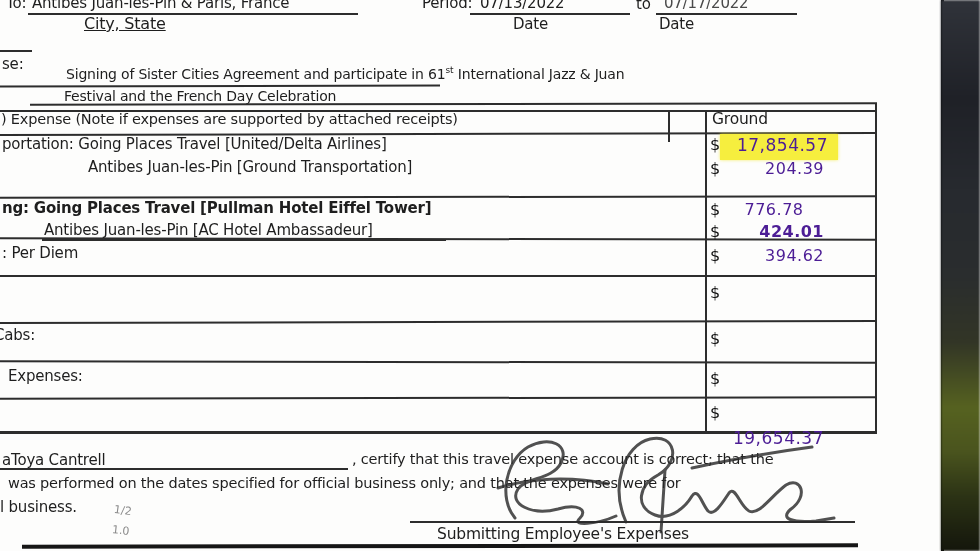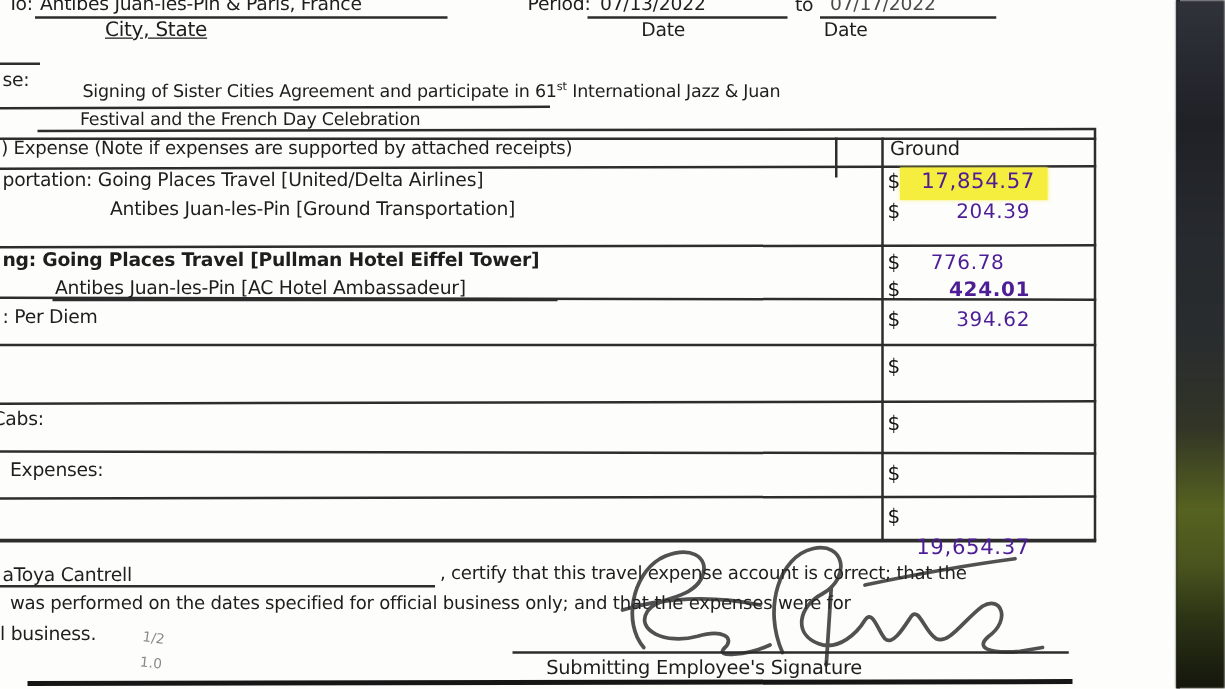--- a/index.html
+++ b/index.html
@@ -95,21 +95,21 @@
     <span class="t" style="left:2px;top:451px;font-size:15px;">aToya Cantrell</span>
     <div class="hl" style="left:0;top:468px;width:348px;"></div>
     <span class="t" style="left:352px;top:451px;font-size:14.5px;">, certify that this travel expense account is correct; that the</span>
     <span class="t" style="left:8px;top:475px;font-size:14.5px;">was performed on the dates specified for official business only; and that the expenses were for</span>
     <span class="t" style="left:0;top:498px;font-size:15px;">l business.</span>
 
     <span class="fold" style="left:114px;top:504px;transform:rotate(8deg);">1/2</span>
     <span class="fold" style="left:112px;top:524px;transform:rotate(6deg);">1.0</span>
 
     <div class="hl" style="left:410px;top:521px;width:445px;"></div>
-    <span class="t" style="left:437px;top:525px;font-size:15.5px;">Submitting Employee's Signature</span>
+    <span class="t" style="left:437px;top:525px;font-size:15.5px;">Submitting Employee's Expenses</span>
     <div class="hl" style="left:22px;top:544px;width:836px;height:4px;background:#161616;transform:rotate(-0.1deg);"></div>
 
     <svg class="sig" viewBox="0 0 400 118">
       <g fill="none" stroke="#2b2b2b" stroke-width="3" stroke-linecap="round" stroke-linejoin="round" opacity="0.82">
         <path d="M 75 92 C 58 72, 66 34, 88 21 C 110 9, 130 19, 121 37 C 112 54, 86 51, 78 63 C 68 78, 92 90, 118 83 C 138 77, 148 84, 140 92 C 130 101, 158 98, 176 90"></path>
         <path d="M 186 96 C 170 60, 184 19, 210 13 C 236 7, 241 36, 218 49 C 199 59, 194 81, 215 89 C 231 95, 246 80, 252 70 C 258 61, 262 78, 268 85 C 274 91, 283 76, 289 67 C 295 59, 300 80, 309 85 C 319 90, 331 70, 346 59 C 361 50, 369 70, 351 83 C 339 93, 353 97, 376 95 L 394 92"></path>
         <path d="M 225 44 L 221 106"></path>
         <path d="M 252 42 C 290 34, 334 26, 372 21"></path>
         <path d="M 58 62 C 90 52, 130 50, 168 58"></path>
       </g>

